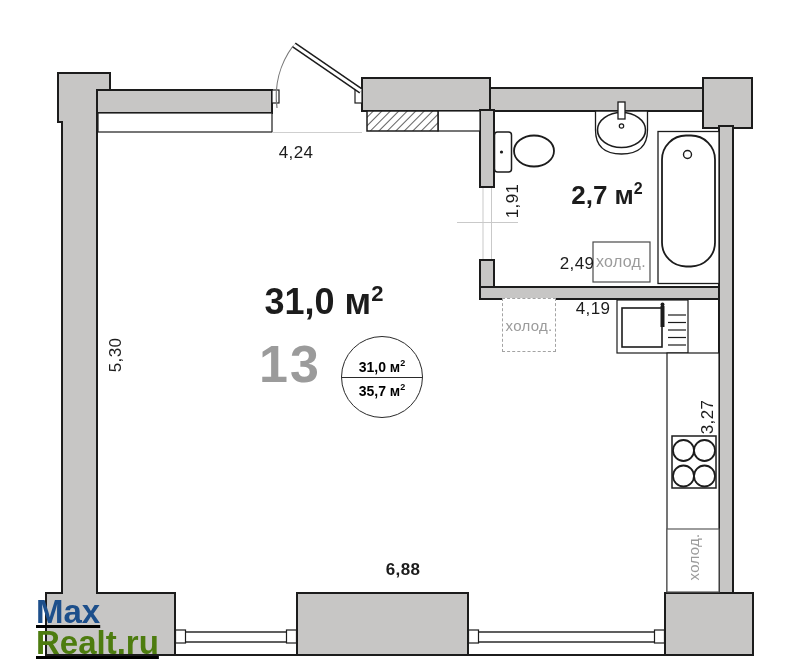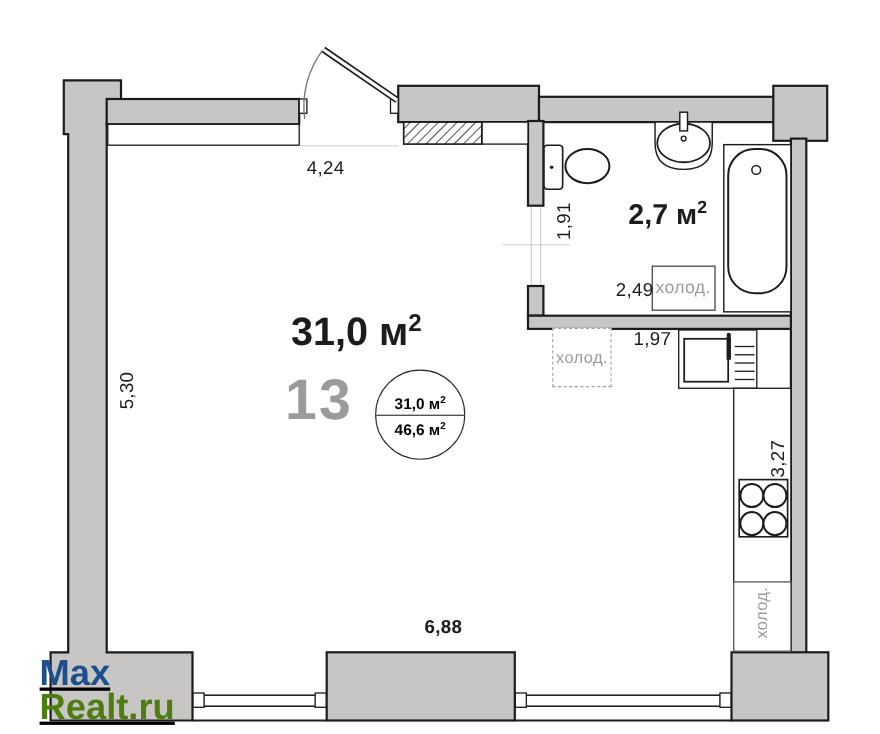--- a/index.html
+++ b/index.html
@@ -137,33 +137,33 @@
       <rect x="468.5" y="630" width="10" height="13" stroke-width="1.2"></rect>
       <rect x="654.5" y="630" width="10" height="13" stroke-width="1.2"></rect>
     </g>
   </svg>
 
   <span class="lbl dim ctr" style="left:296px;top:153px;">4,24</span>
   <span class="lbl dim vctr" style="left:116px;top:355px;">5,30</span>
   <span class="lbl dim ctr" style="left:403px;top:570px;font-weight:bold;">6,88</span>
   <span class="lbl dim vctr" style="left:513px;top:201px;">1,91</span>
   <span class="lbl dim ctr" style="left:577px;top:264px;text-align:right;">2,49</span>
-  <span class="lbl dim ctr" style="left:593px;top:309px;">1,97</span>
+  <span class="lbl dim ctr" style="left:593px;top:309px;">4,19</span>
   <span class="lbl dim vctr" style="left:708px;top:417px;">3,27</span>
 
   <span class="lbl area-main ctr" style="left:324px;top:302px;"><span>31,0 м</span><sup>2</sup></span>
 
   <span class="lbl area-bath ctr" style="left:607px;top:195px;"><span>2,7 м</span><sup>2</sup></span>
 
   <span class="lbl unit-num ctr" style="left:290px;top:364px;">13</span>
 
   <div class="badge">
     <span class="row"><span>31,0 м</span><sup>2</sup></span>
     <span class="split"></span>
-    <span class="row"><span>46,6 м</span><sup>2</sup></span>
+    <span class="row"><span>35,7 м</span><sup>2</sup></span>
   </div>
 
   <span class="lbl appliance-lbl ctr" style="left:621px;top:262px;font-size:16px;">холод.</span>
 
   <div class="fridge-dash">
     <span class="appliance-lbl">холод.</span>
   </div>
 
   <span class="lbl appliance-lbl vctr" style="left:693px;top:557px;">холод.</span>
 

